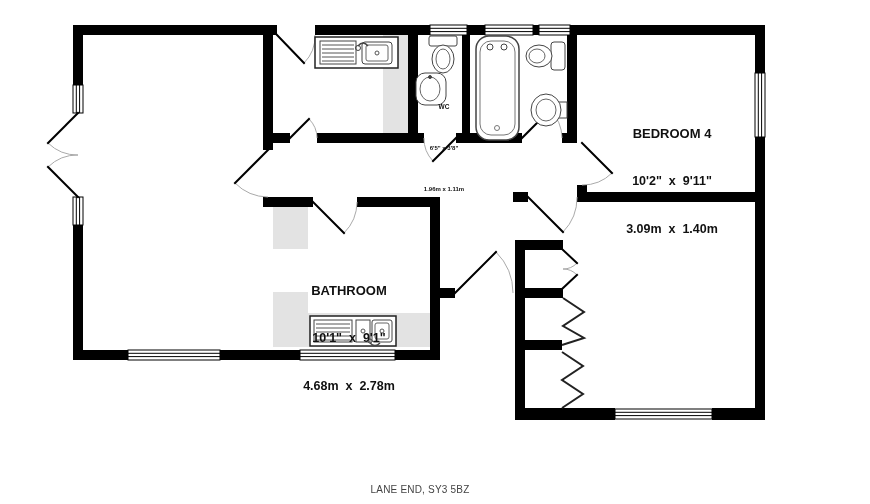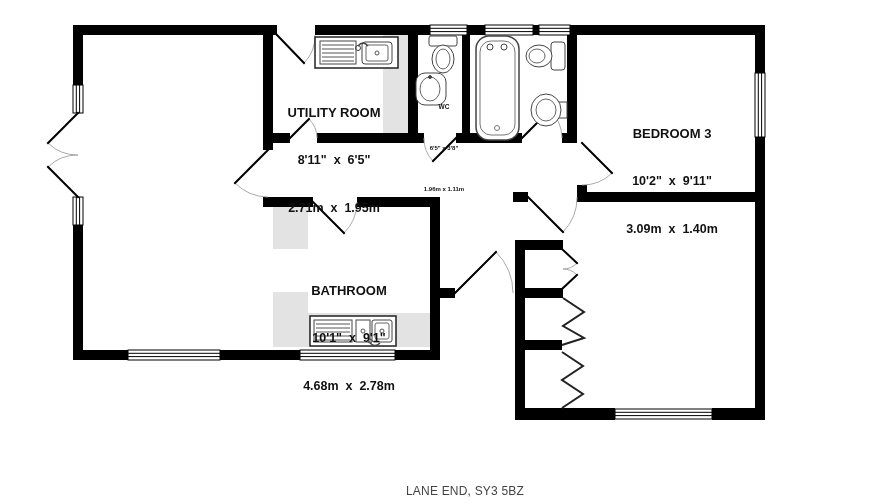--- a/index.html
+++ b/index.html
@@ -11,21 +11,21 @@
   .room-label{
     position:absolute;transform:translateX(-50%);text-align:center;
     color:#111;white-space:pre;line-height:1.07;
   }
   .rl-name{font-size:13px;font-weight:bold;}
   .rl-dim{font-size:12.5px;font-weight:bold;}
   .room-label.tiny .rl-name{font-size:6.5px;}
   .room-label.tiny .rl-dim{font-size:6px;}
   .address{
     position:absolute;left:420px;top:484px;transform:translateX(-50%);
-    font-size:12px;color:#444;letter-spacing:.2px;white-space:pre;margin-left:45px;
+    font-size:10px;color:#444;letter-spacing:.2px;white-space:pre;
   }
 </style>
 </head>
 <body>
 
 <div class="canvas">
 
   <svg width="870" height="504" viewBox="0 0 870 504">
 
     <g fill="#e3e3e3">
@@ -219,35 +219,30 @@
       <circle cx="363" cy="331" r="2" fill="none" stroke="#555" stroke-width="1"></circle>
       <rect x="372" y="320" width="20" height="22" rx="2" fill="#fff" stroke="#444" stroke-width="1"></rect>
       <rect x="375" y="323" width="14" height="16" rx="2" fill="#fff" stroke="#666" stroke-width="1"></rect>
       <circle cx="382" cy="331" r="2" fill="none" stroke="#555" stroke-width="1"></circle>
       <circle cx="370" cy="341" r="2" fill="none" stroke="#444" stroke-width="1"></circle>
       <path d="M370,343 q5,5 10,0" fill="none" stroke="#444" stroke-width="1.5"></path>
     </g>
   </svg>
 
 
-  <div class="room-label" style="left:334px;top:72px">
-    <div class="rl-name">UTILITY ROOM</div>
-    <div class="rl-dim">8'11"  x  6'5"</div>
-    <div class="rl-dim">2.71m  x  1.95m</div>
-  </div>
 
   <div class="room-label tiny" style="left:444px;top:70px">
     <div class="rl-name">WC</div>
     <div class="rl-dim">6'5" x 3'8"</div>
     <div class="rl-dim">1.96m x 1.11m</div>
   </div>
 
 
   <div class="room-label" style="left:672px;top:93px">
-    <div class="rl-name">BEDROOM 3</div>
+    <div class="rl-name">BEDROOM 4</div>
     <div class="rl-dim">10'2"  x  9'11"</div>
     <div class="rl-dim">3.09m  x  1.40m</div>
   </div>
 
 
   <div class="room-label" style="left:349px;top:250px">
     <div class="rl-name">BATHROOM</div>
     <div class="rl-dim">10'1"  x  9'1"</div>
     <div class="rl-dim">4.68m  x  2.78m</div>
   </div>

